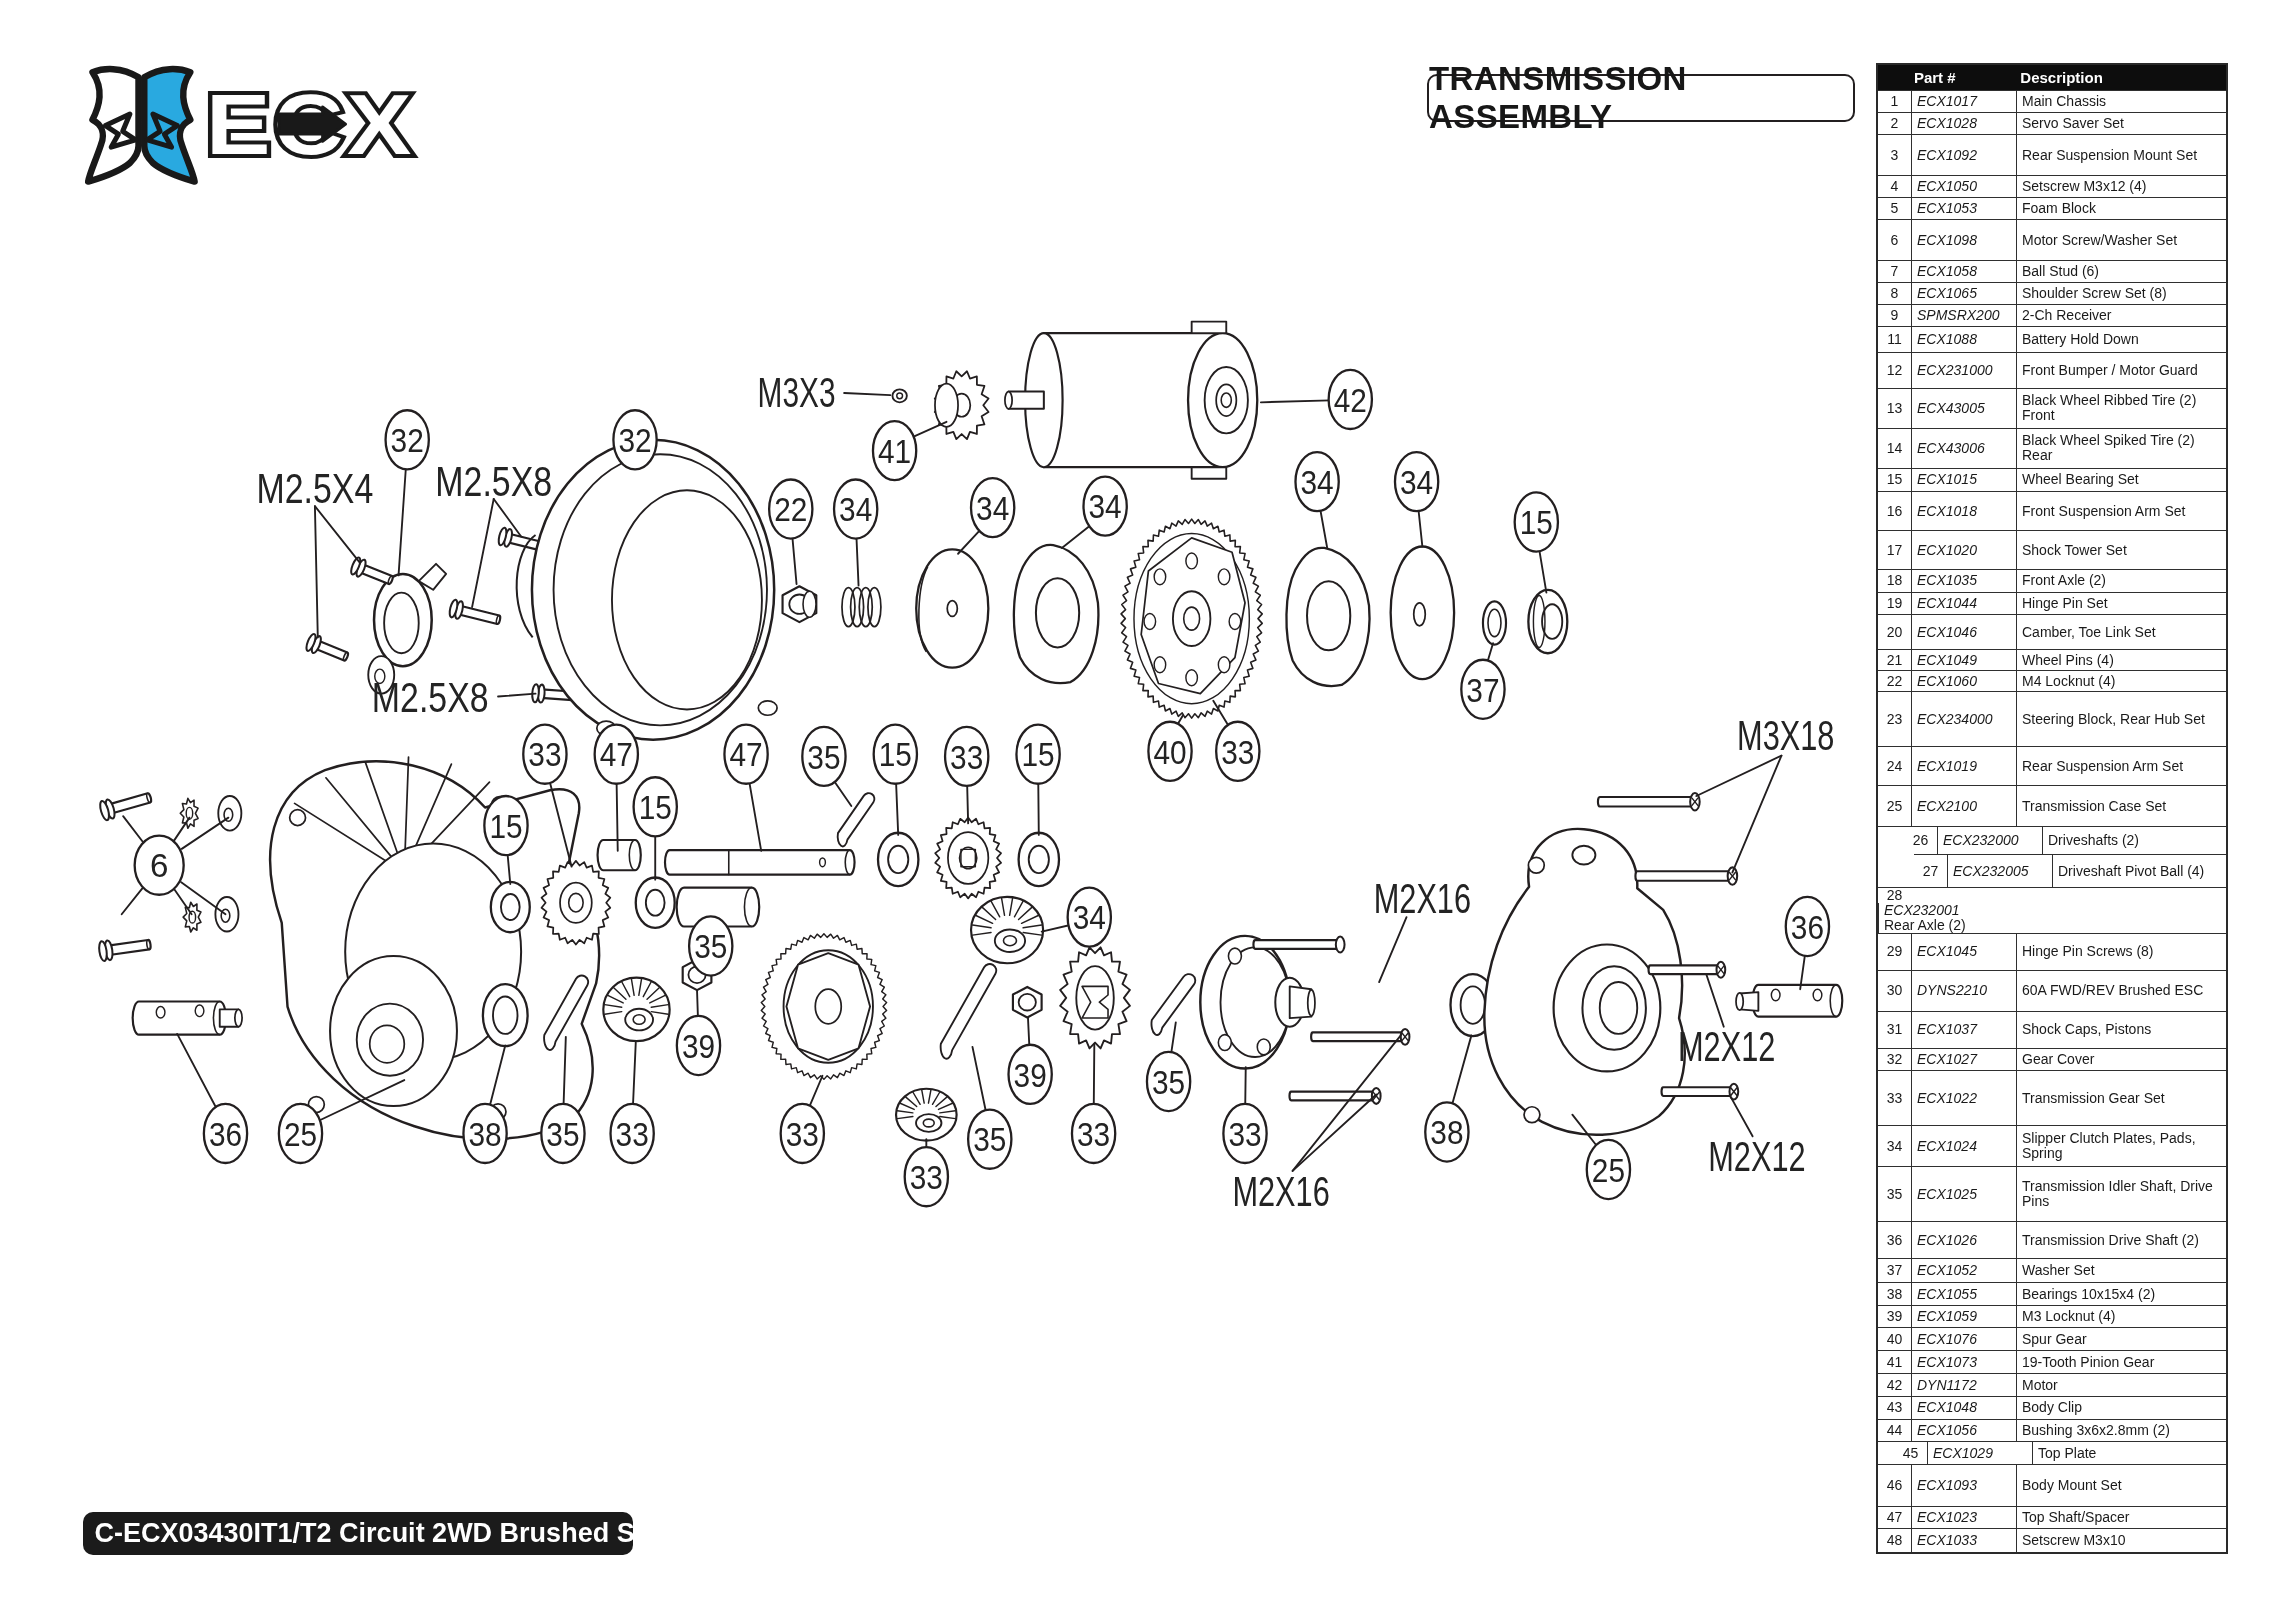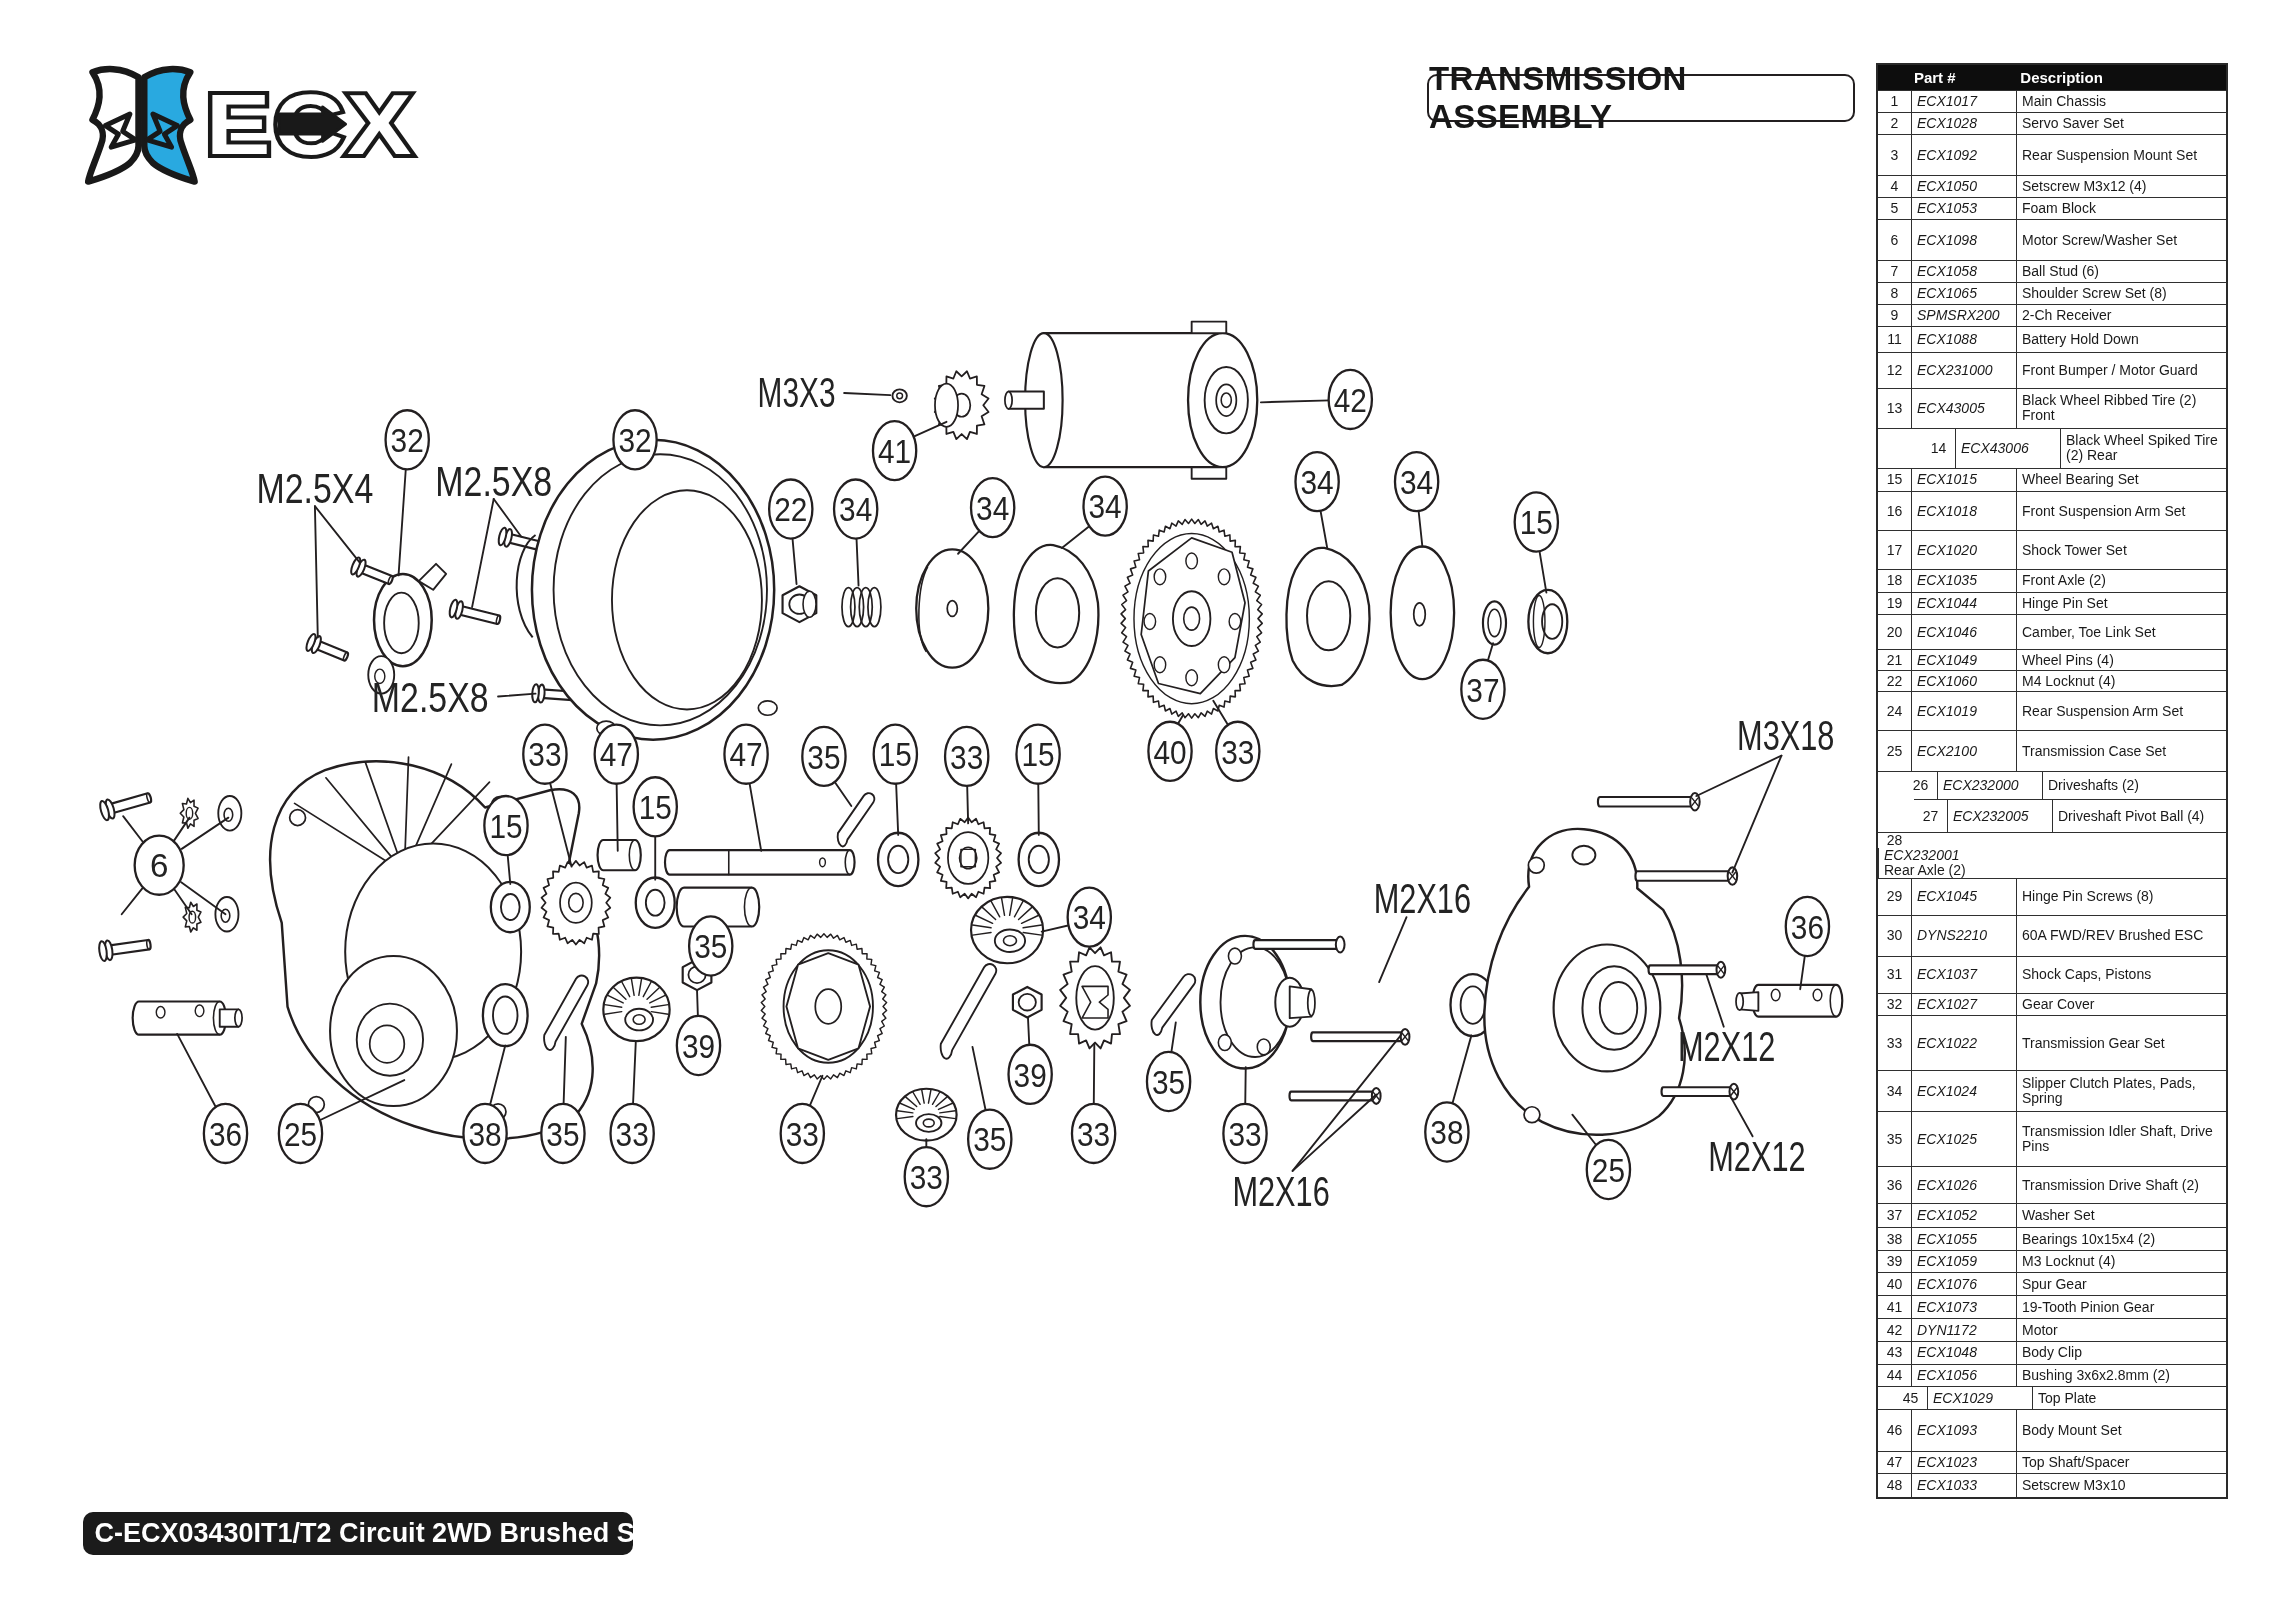--- a/index.html
+++ b/index.html
@@ -173,21 +173,21 @@
         <div class="c1">
           <span>13</span>
         </div>
         <div class="c2">
           <span>ECX43005</span>
         </div>
         <div class="c3">
           <span>Black Wheel Ribbed Tire (2) Front</span>
         </div>
       </div>
-      <div class="trow" style="min-height: 39px; padding-left: 44px;">
+      <div class="trow" style="min-height: 39px;">
         <div class="c1">
           <span>14</span>
         </div>
         <div class="c2">
           <span>ECX43006</span>
         </div>
         <div class="c3">
           <span>Black Wheel Spiked Tire (2) Rear</span>
         </div>
       </div>
@@ -270,20 +270,31 @@
       </div>
       <div class="trow" style="min-height: 20px;">
         <div class="c1">
           <span>22</span>
         </div>
         <div class="c2">
           <span>ECX1060</span>
         </div>
         <div class="c3">
           <span>M4 Locknut (4)</span>
+        </div>
+      </div>
+      <div class="trow" style="min-height: 54px;">
+        <div class="c1">
+          <span>23</span>
+        </div>
+        <div class="c2">
+          <span>ECX234000</span>
+        </div>
+        <div class="c3">
+          <span>Steering Block, Rear Hub Set</span>
         </div>
       </div>
       <div class="trow" style="min-height: 38px;">
         <div class="c1">
           <span>24</span>
         </div>
         <div class="c2">
           <span>ECX1019</span>
         </div>
         <div class="c3">

